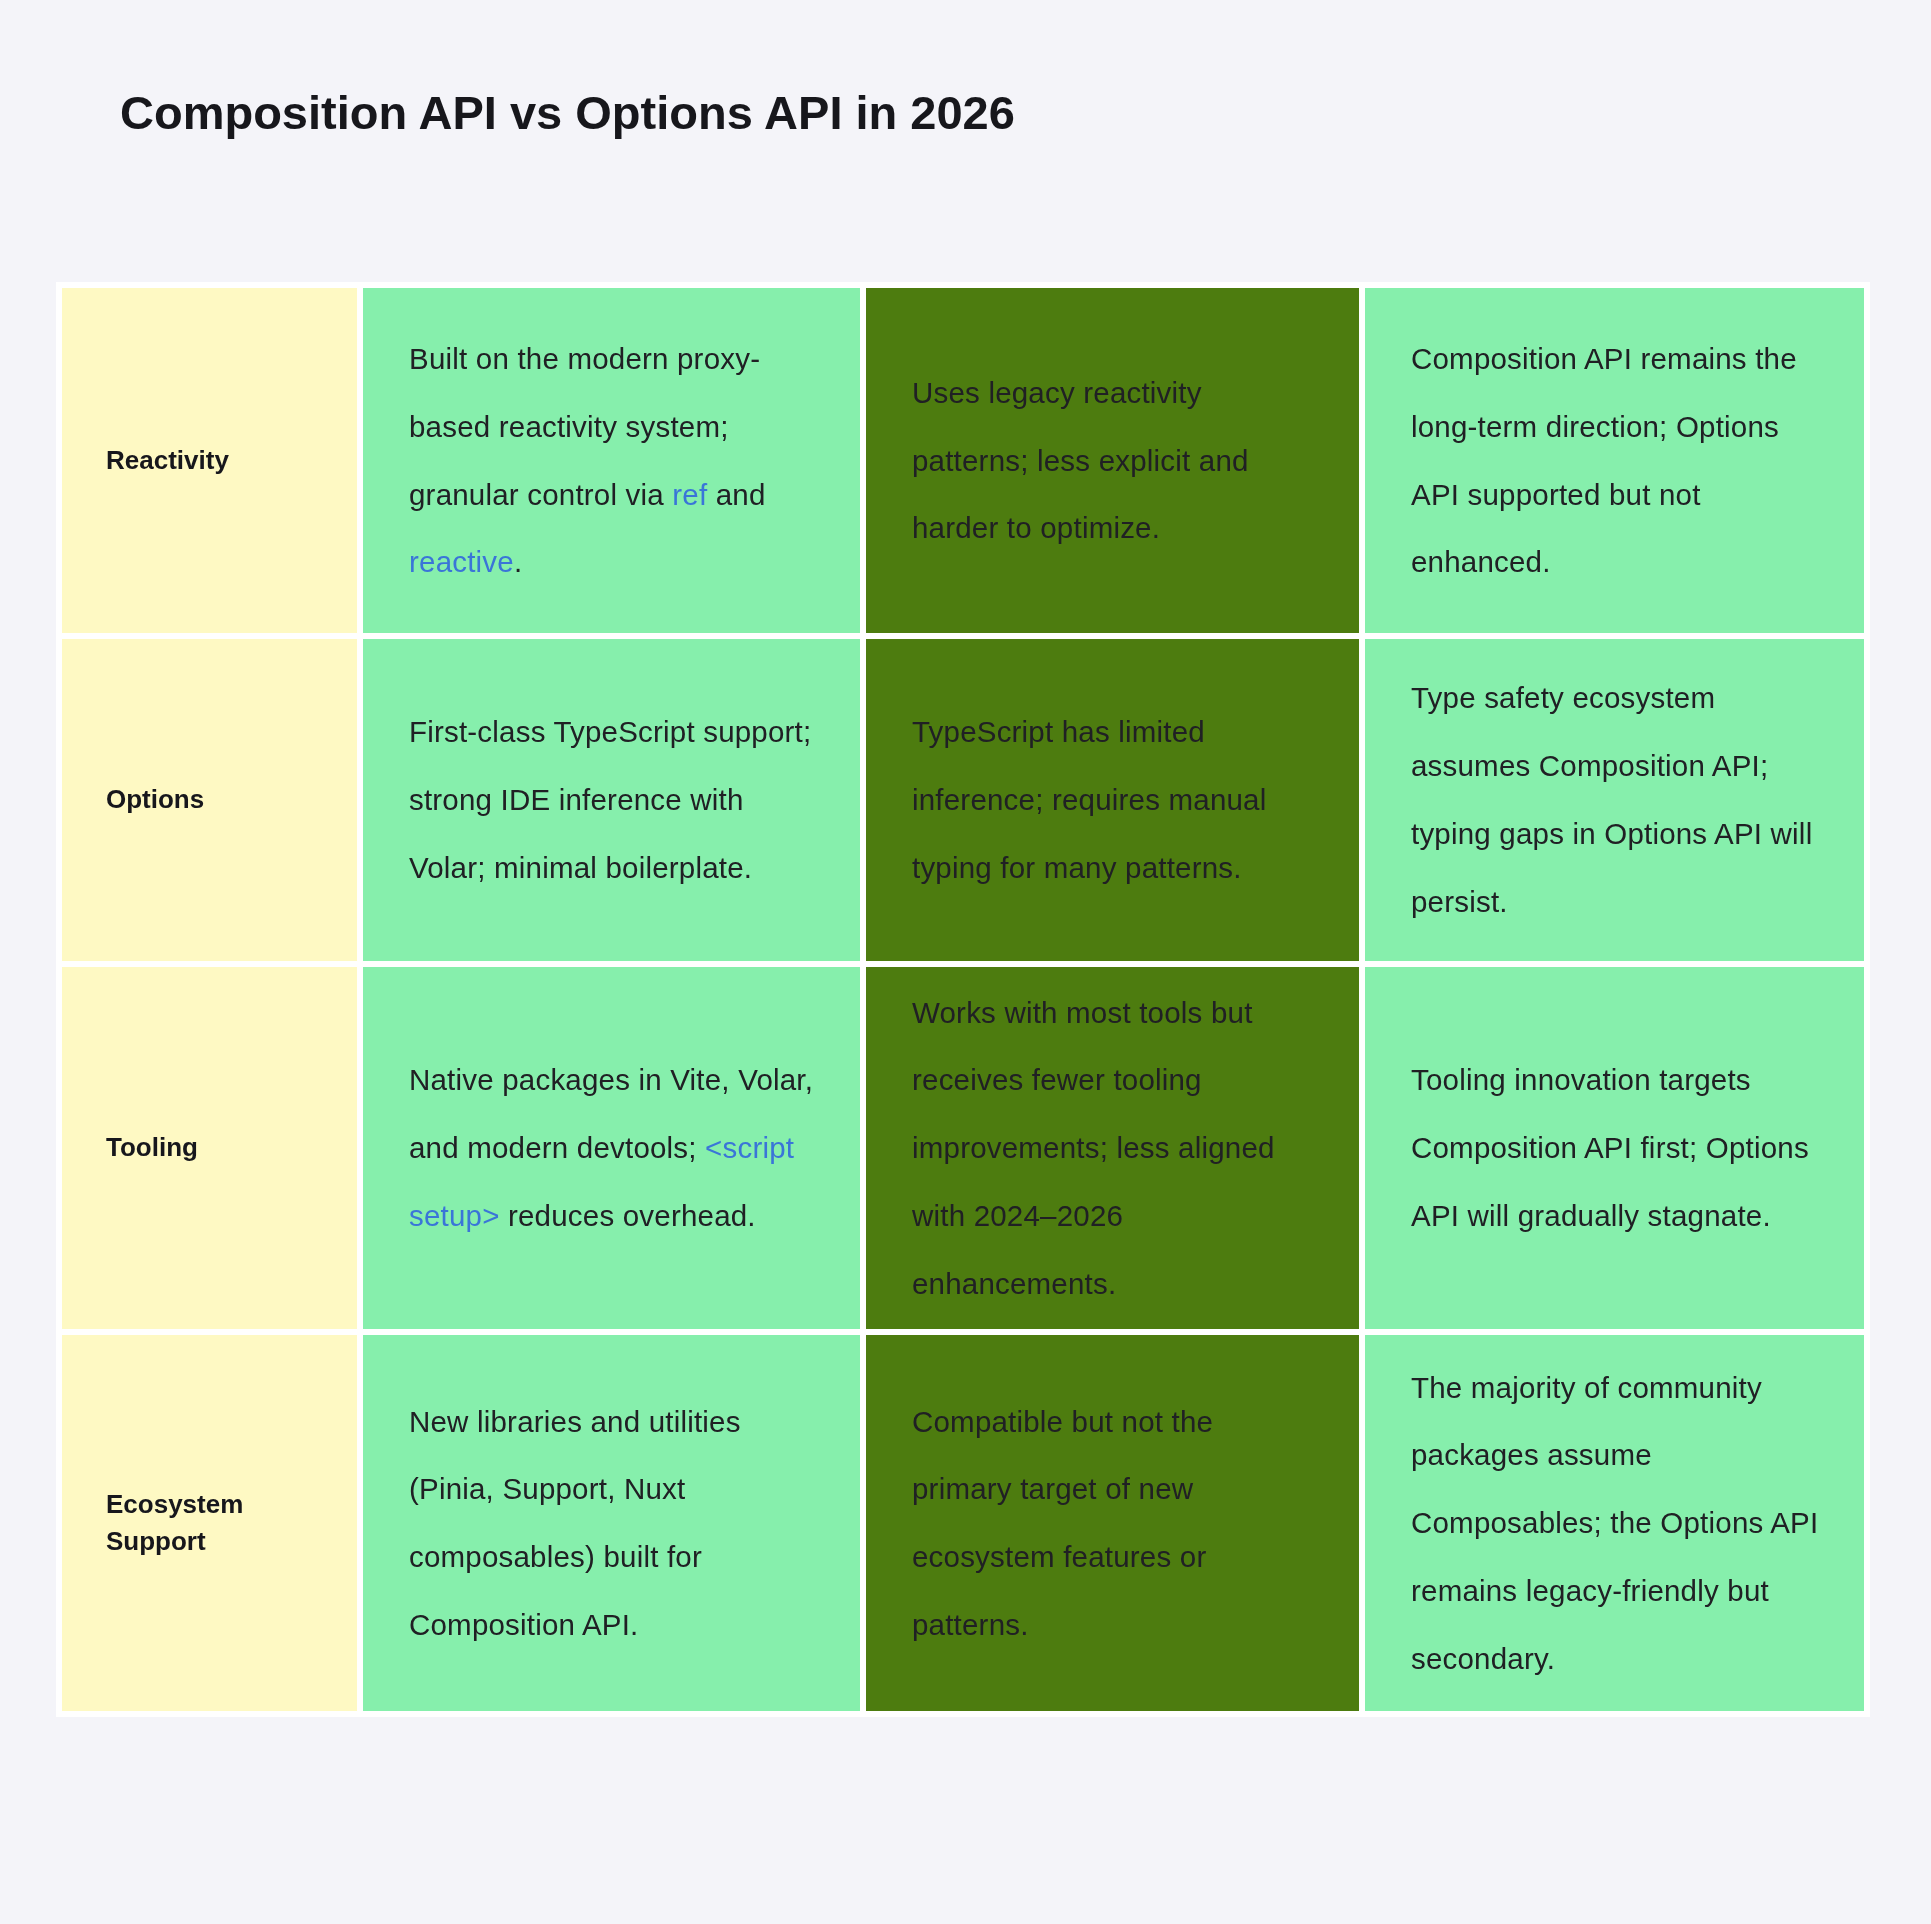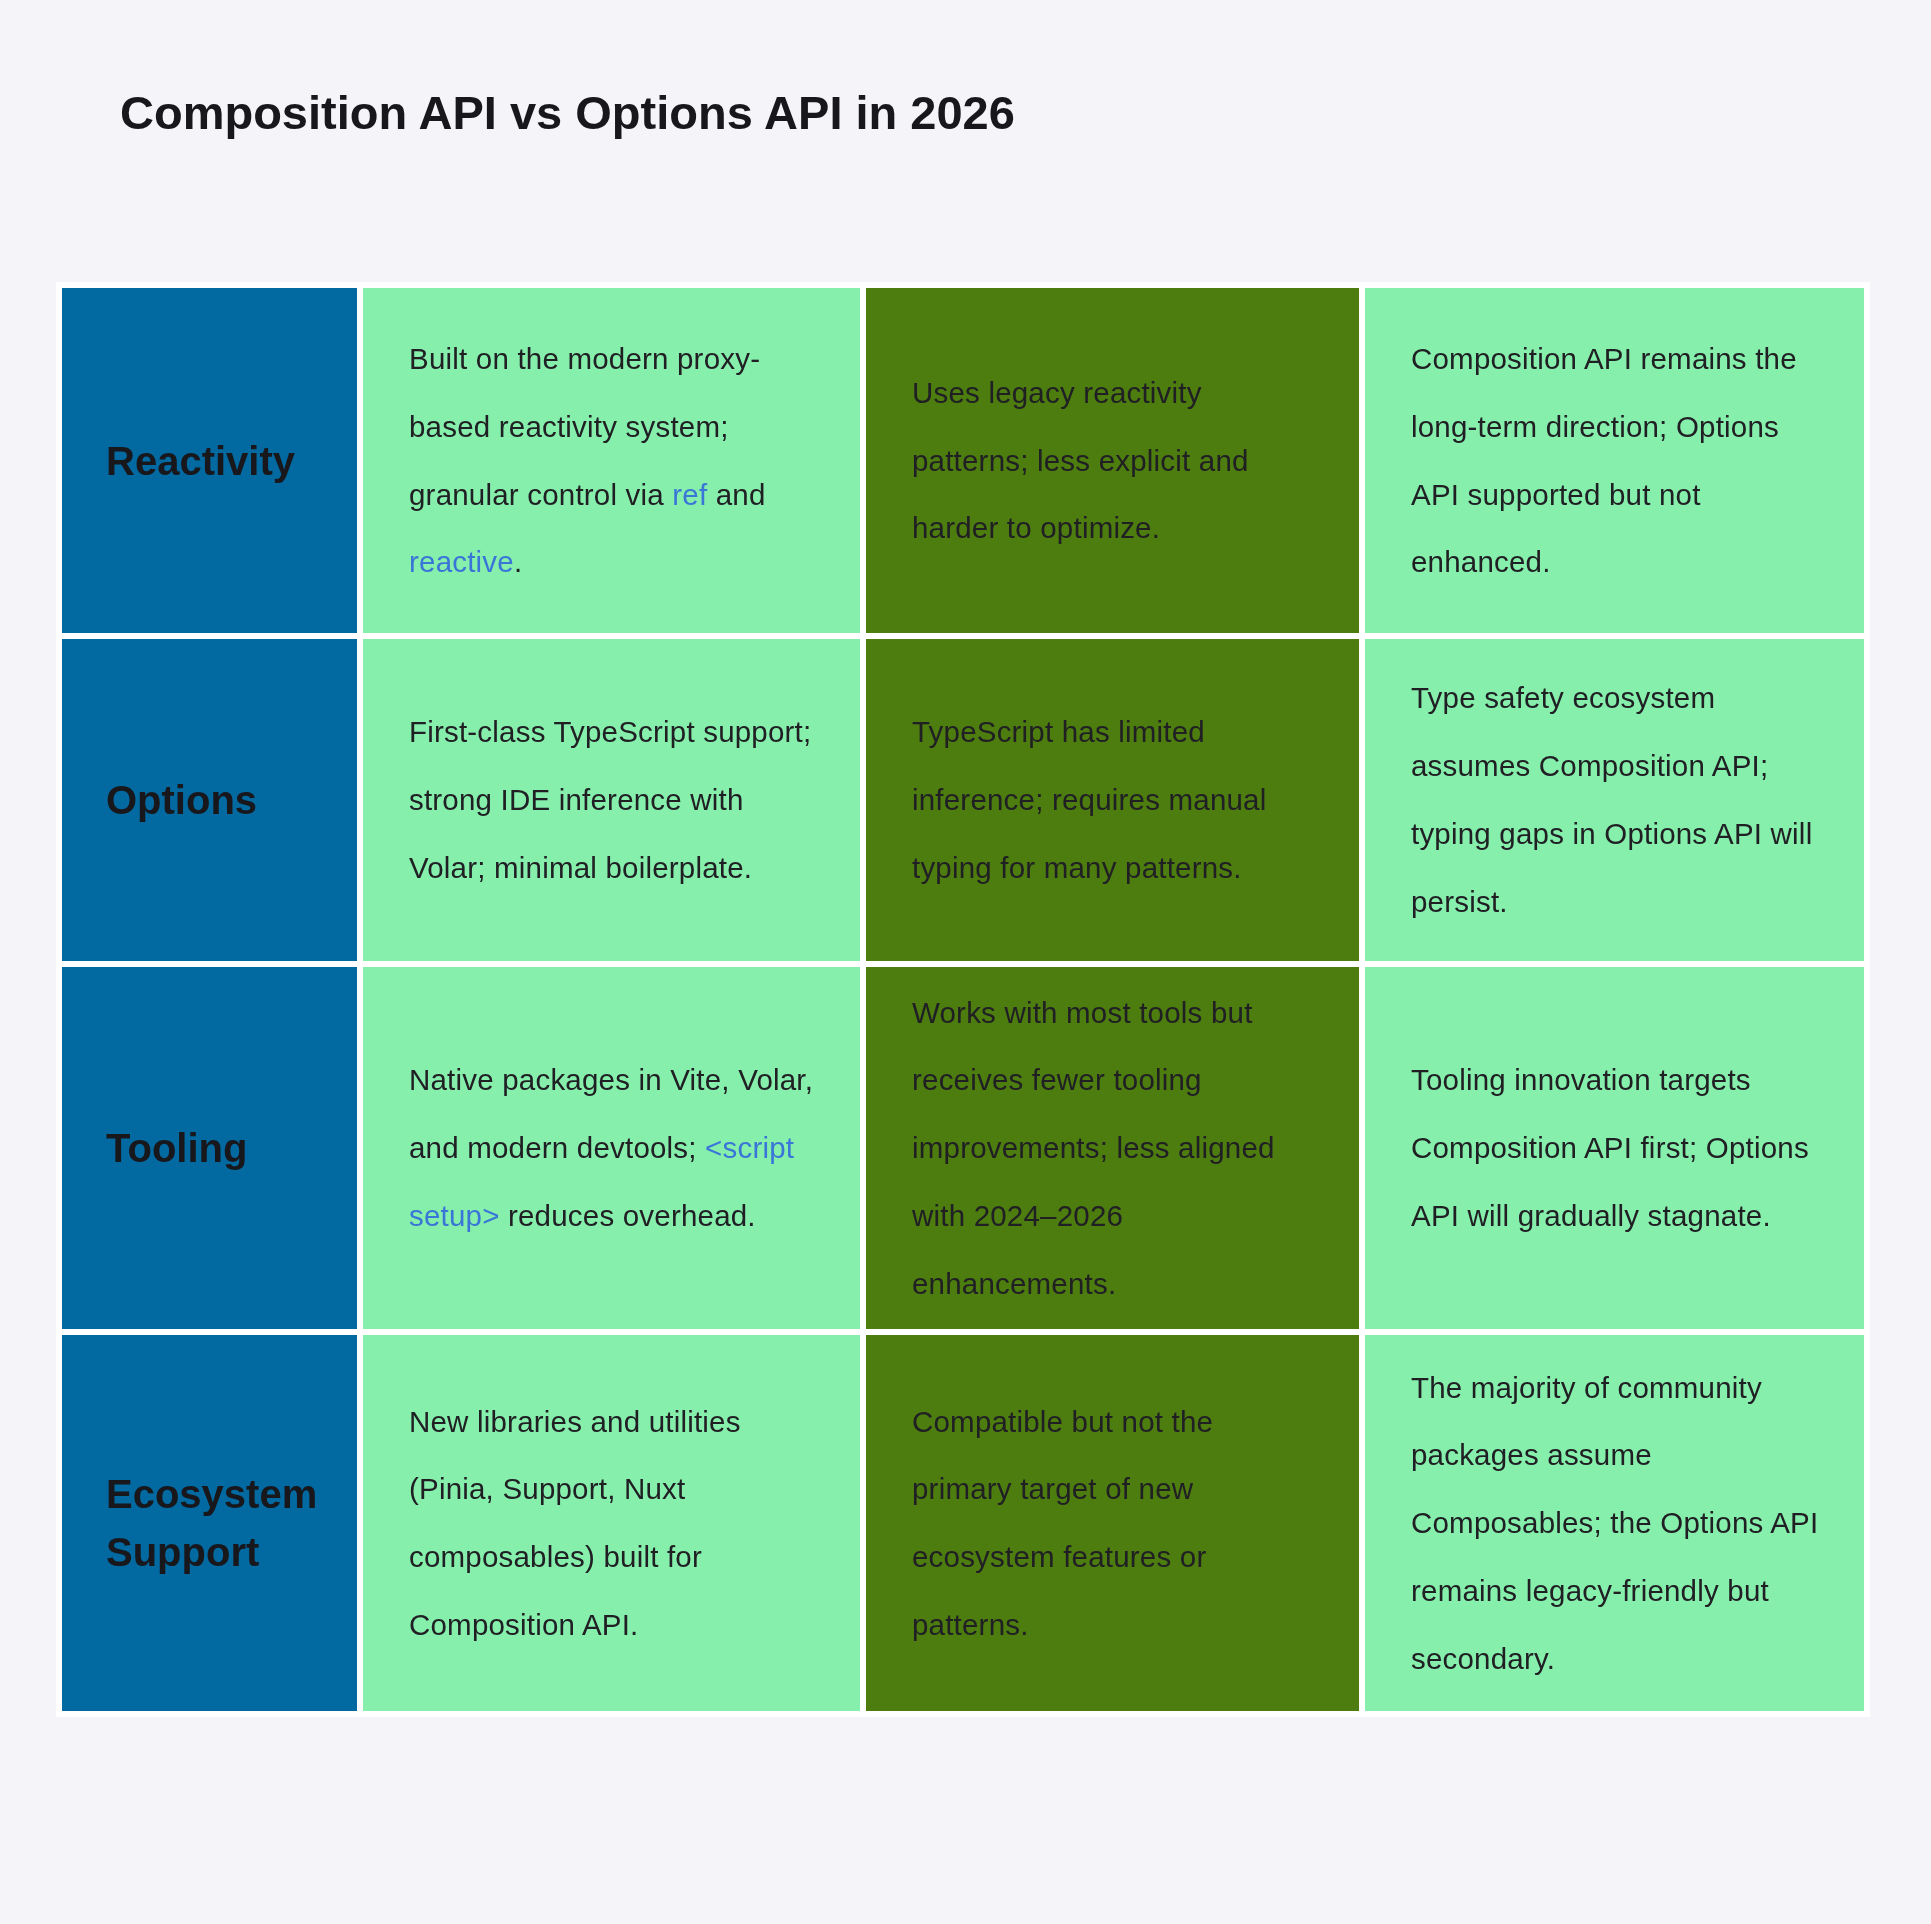--- a/index.html
+++ b/index.html
@@ -42,22 +42,22 @@
     height: 158px;
     font-size: 30px;
     font-weight: 600;
     color: #151515;
     text-align: center;
     line-height: 1.35;
     white-space: pre-line;
     letter-spacing: 0.4px;
   }
   td.feature {
-    background: #0369a1;
-    font-size: 40px;
+    background: #fef9c3;
+    font-size: 26px;
     font-weight: 700;
     color: #17171c;
     padding: 16.4px 16.4px 16.4px 44px;
     line-height: 1.45;
   }
   td.body {
     font-size: 29.5px;
     font-weight: 400;
     color: #202024;
     line-height: 2.3;

